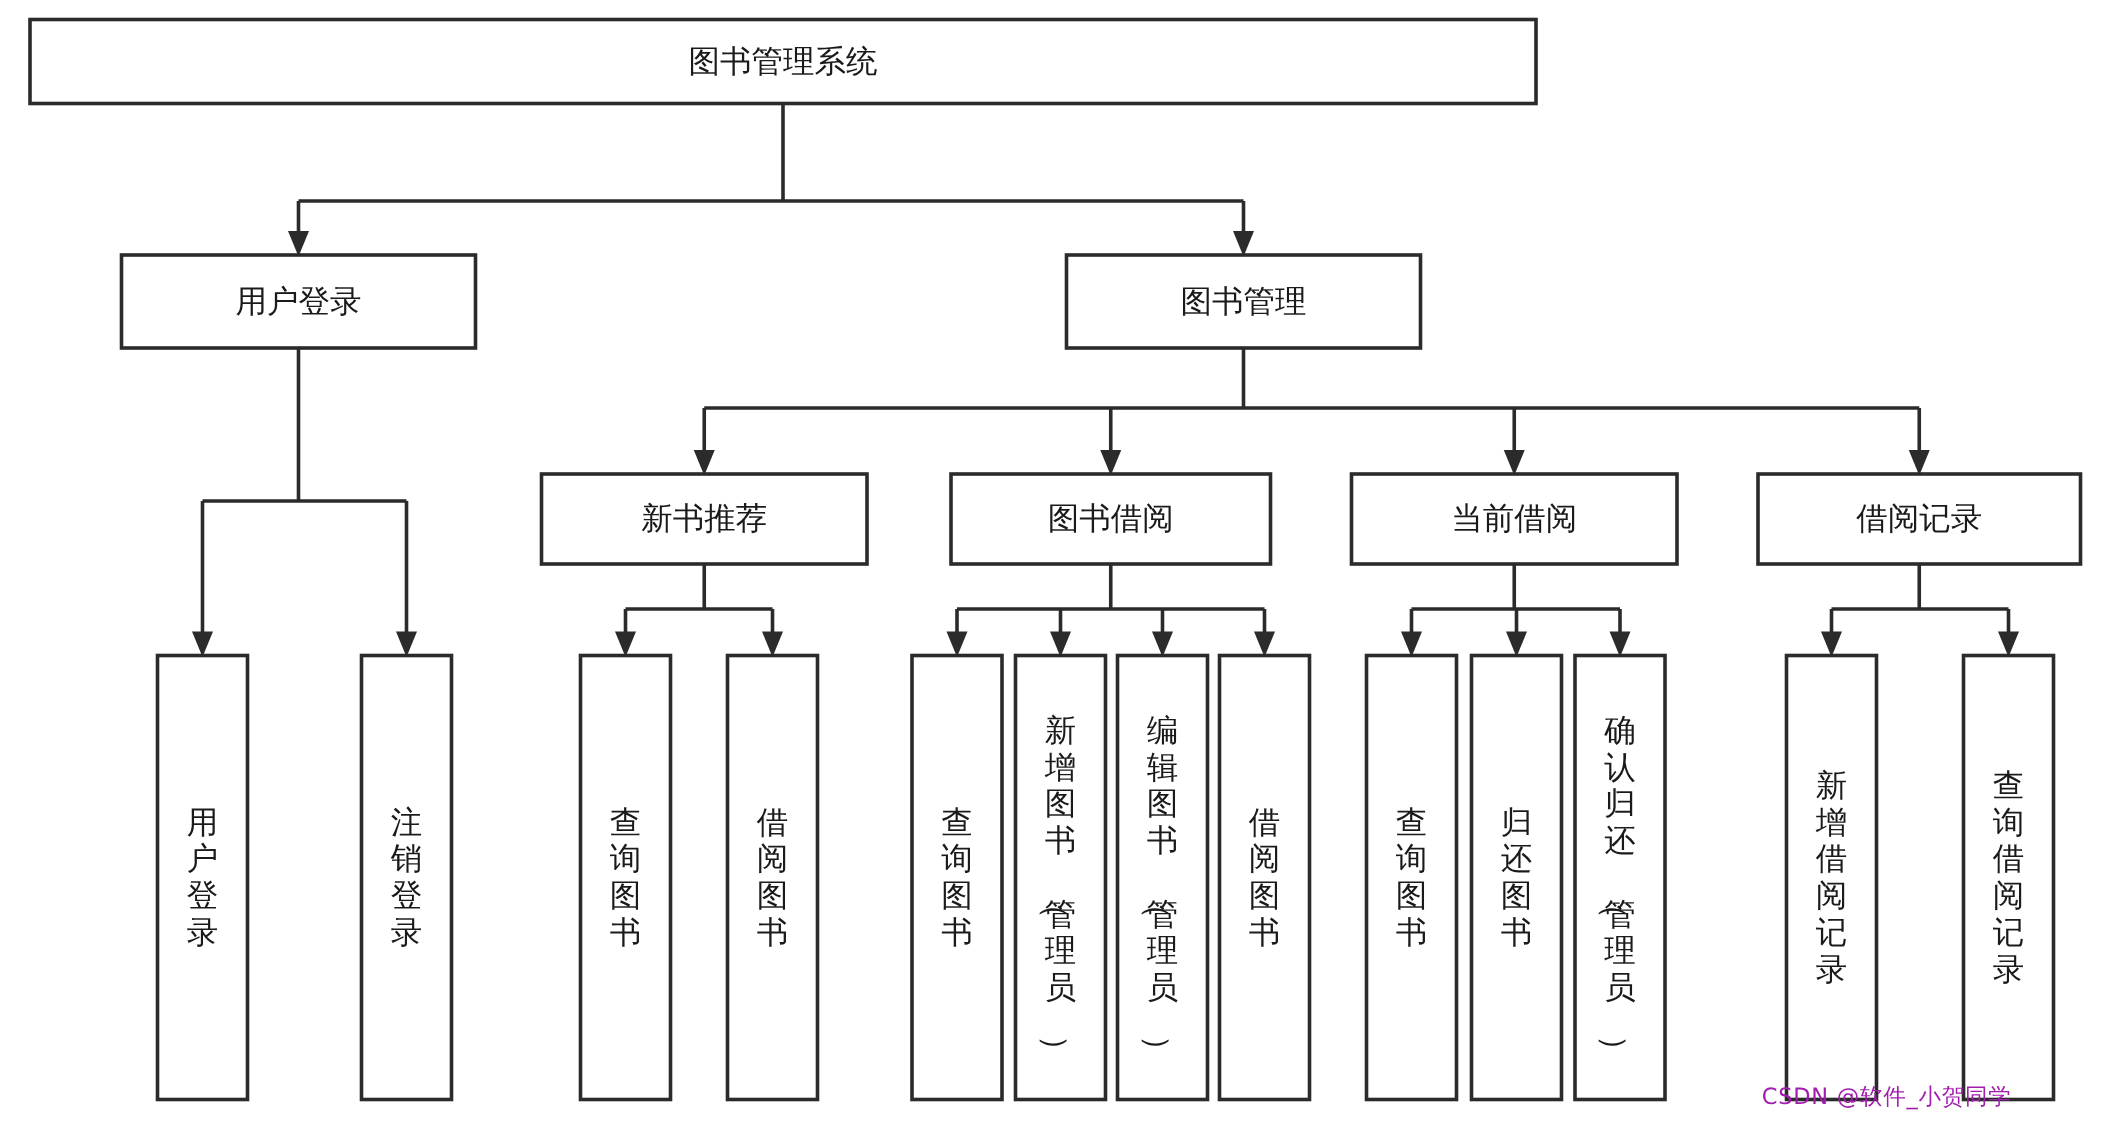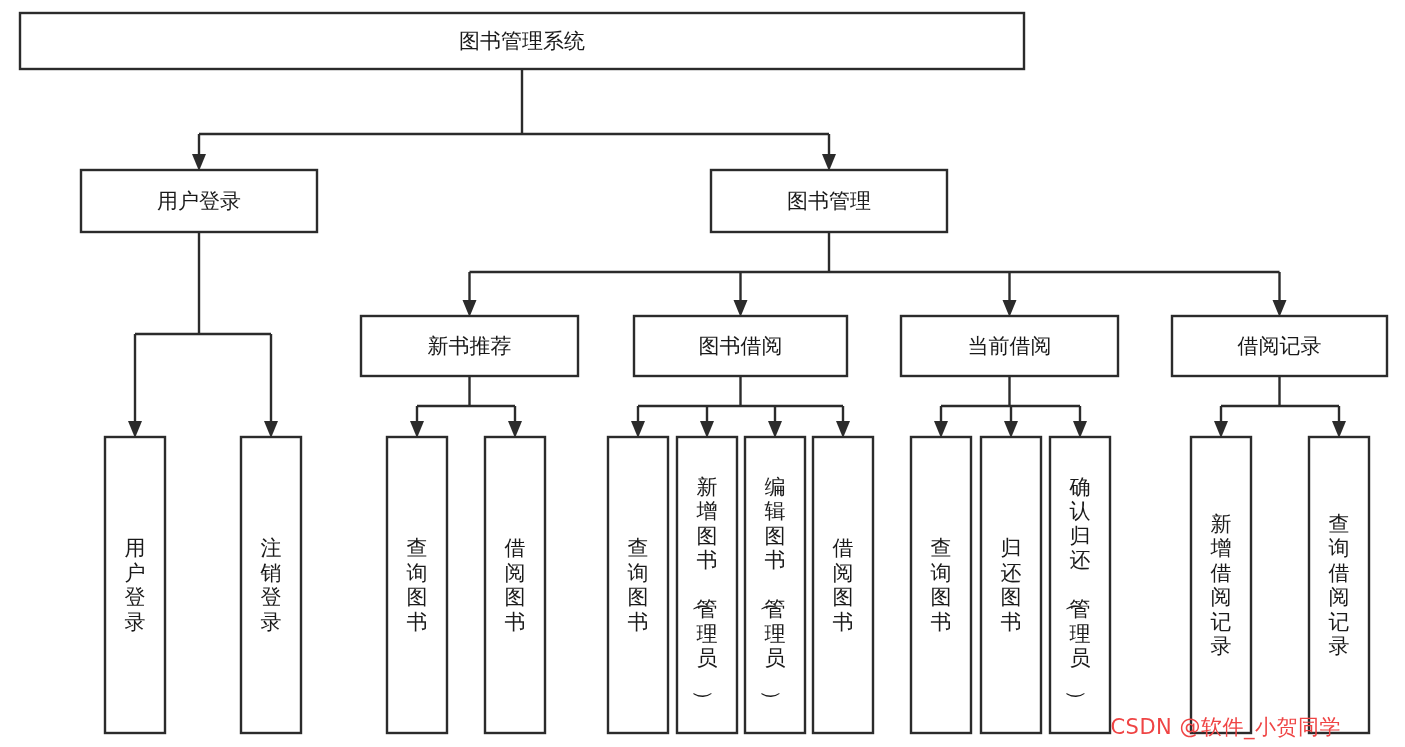--- a/index.html
+++ b/index.html
@@ -53,22 +53,22 @@
     font-family: "DejaVu Sans", "Liberation Sans", sans-serif;
     font-size: 21px;
     fill: #1a1a1a;
     text-anchor: middle;
   }
   .watermark-text {
     position: absolute;
     right: 14px;
     bottom: 6px;
     font-family: "DejaVu Sans", "Liberation Sans", sans-serif;
-    font-size: 21px;
-    color: #ef4444;
+    font-size: 15px;
+    color: #a21caf;
     letter-spacing: 0.5px;
     white-space: nowrap;
     pointer-events: none;
   }
 </style>
 </head>
 <body>
 
 <div id="diagram-root">
 

